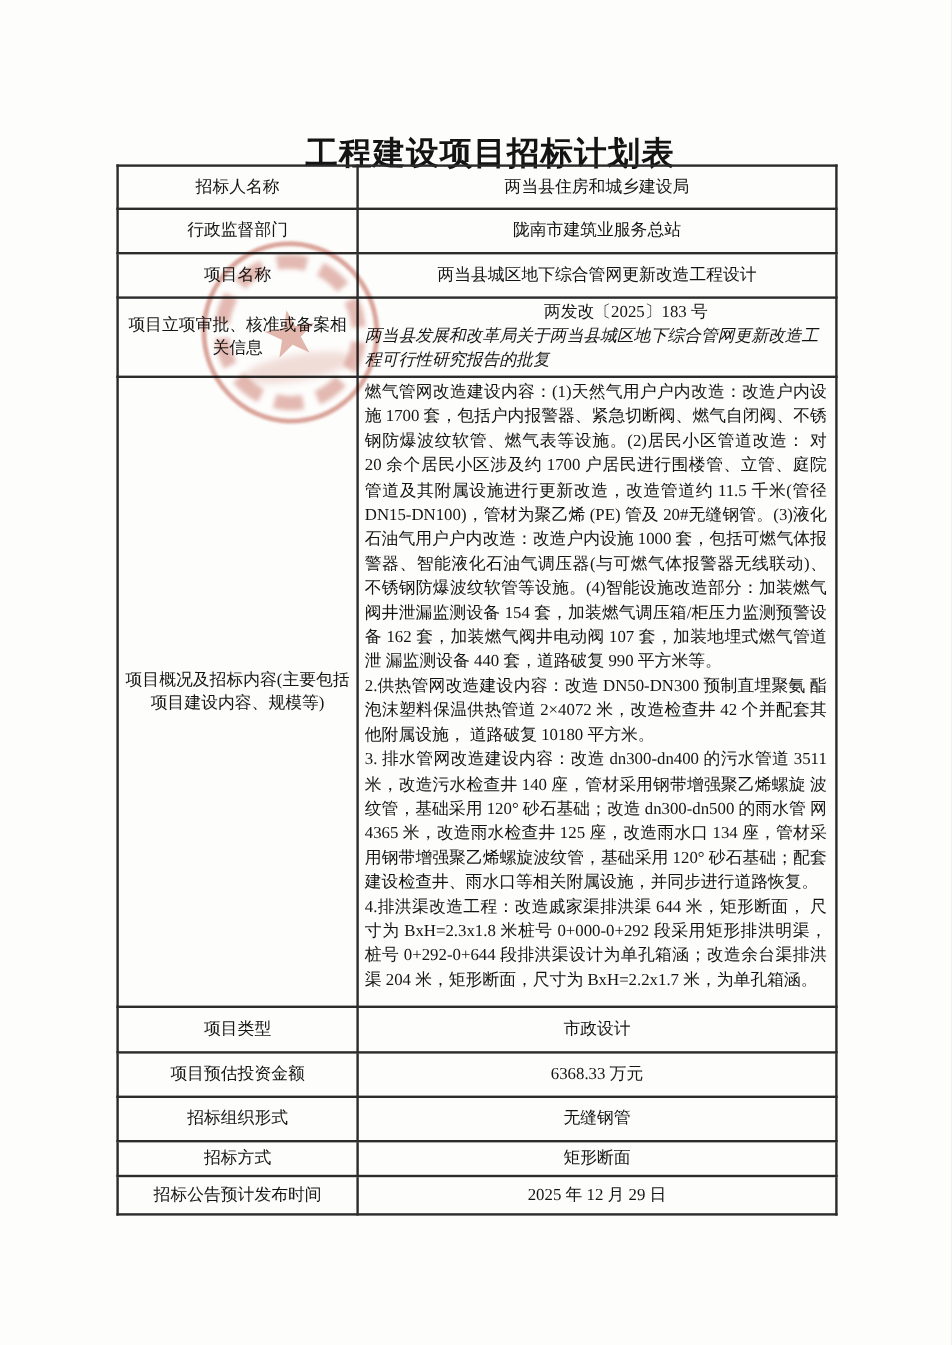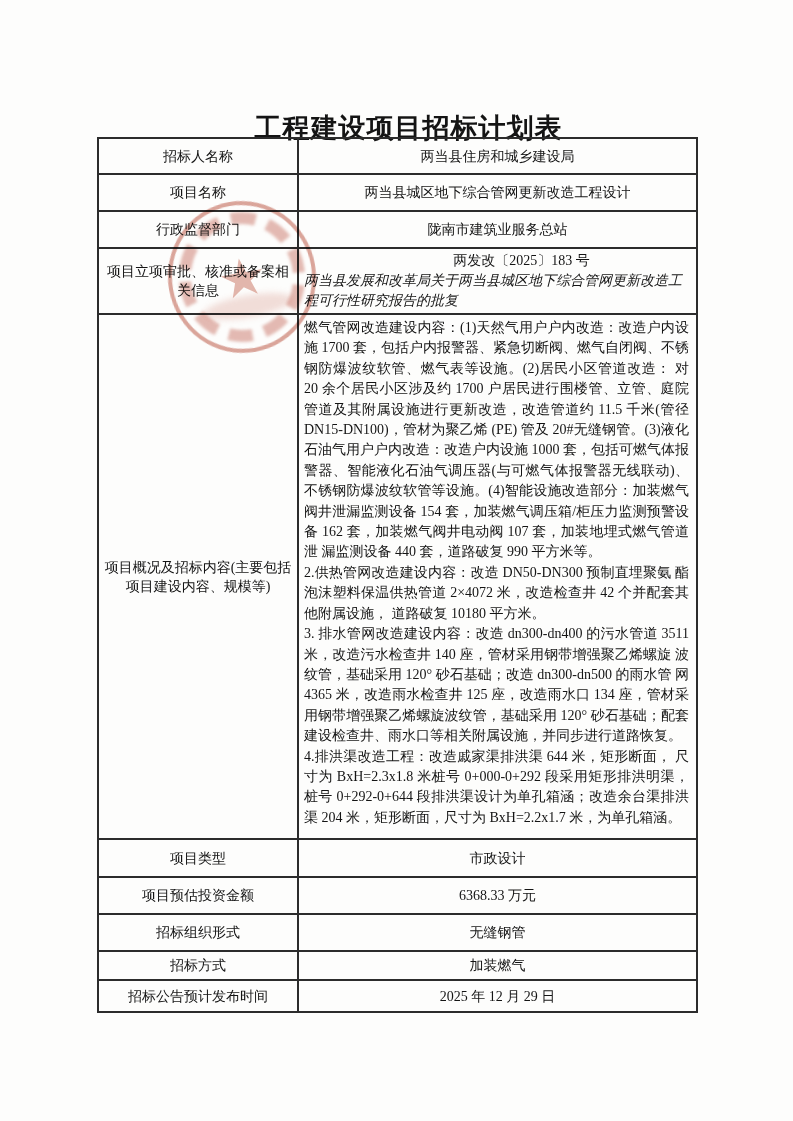--- a/index.html
+++ b/index.html
@@ -87,26 +87,26 @@
 
   <h1 class="doc-title">工程建设项目招标计划表</h1>
 
   <table class="doc-table">
     <tbody>
       <tr style="height:36px;">
         <td class="label-cell">招标人名称</td>
         <td class="value-cell">两当县住房和城乡建设局</td>
       </tr>
       <tr style="height:37px;">
+        <td class="label-cell">行政监督部门</td>
+        <td class="value-cell">陇南市建筑业服务总站</td>
+      </tr>
+      <tr style="height:37px;">
         <td class="label-cell">项目名称</td>
         <td class="value-cell">两当县城区地下综合管网更新改造工程设计</td>
-      </tr>
-      <tr style="height:37px;">
-        <td class="label-cell">行政监督部门</td>
-        <td class="value-cell">陇南市建筑业服务总站</td>
       </tr>
       <tr style="height:62px;">
         <td class="label-cell">项目立项审批、核准或备案相关信息</td>
         <td class="value-cell">
           <div class="doc-number">两发改〔2025〕183 号</div>
           <div class="approval-title">两当县发展和改革局关于两当县城区地下综合管网更新改造工程可行性研究报告的批复</div>
         </td>
       </tr>
       <tr style="height:525px;">
         <td class="label-cell">项目概况及招标内容(主要包括项目建设内容、规模等)</td>
@@ -124,21 +124,21 @@
       <tr style="height:37px;padding-left:26px;">
         <td class="label-cell">项目预估投资金额</td>
         <td class="value-cell">6368.33 万元</td>
       </tr>
       <tr style="height:37px;padding-left:41px;">
         <td class="label-cell">招标组织形式</td>
         <td class="value-cell">无缝钢管</td>
       </tr>
       <tr style="height:29px;padding-left:40px;">
         <td class="label-cell">招标方式</td>
-        <td class="value-cell">加装燃气</td>
+        <td class="value-cell">矩形断面</td>
       </tr>
       <tr style="height:32px;">
         <td class="label-cell">招标公告预计发布时间</td>
         <td class="value-cell">2025 年 12 月 29 日</td>
       </tr>
     </tbody>
   </table>
 
   <div class="seal">
     <div class="seal-ring"></div>

